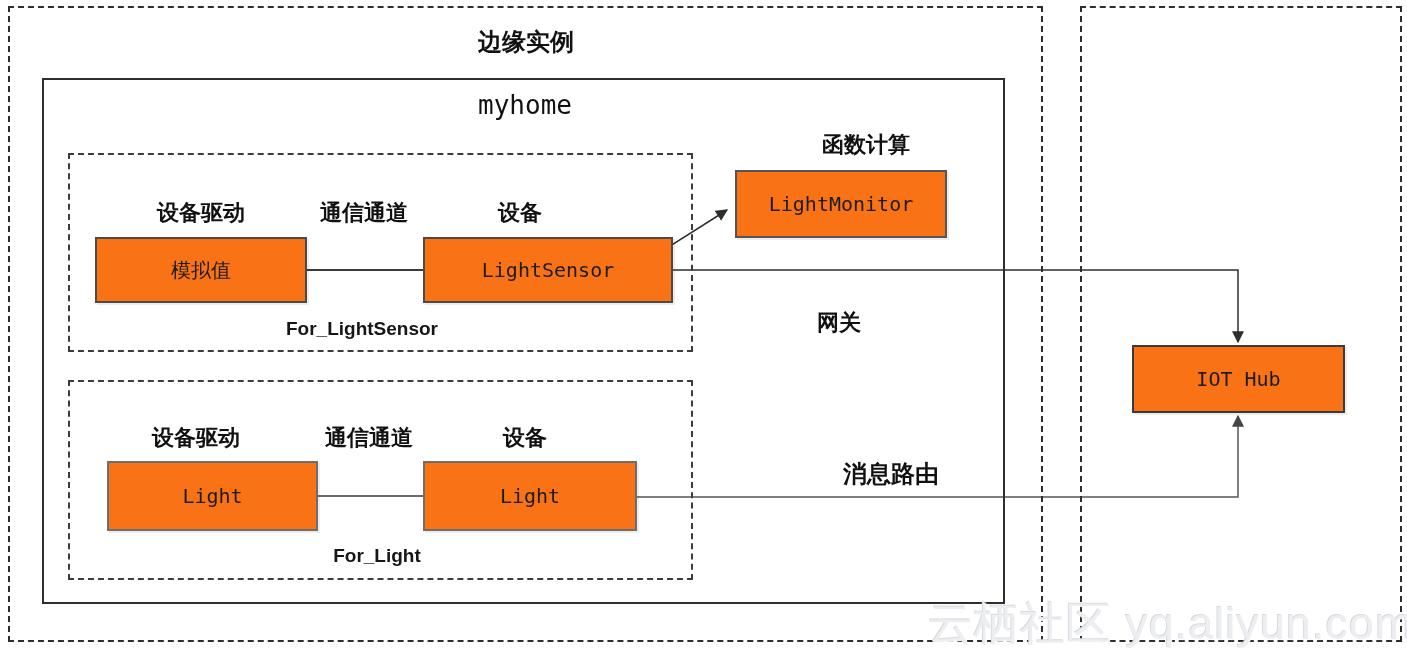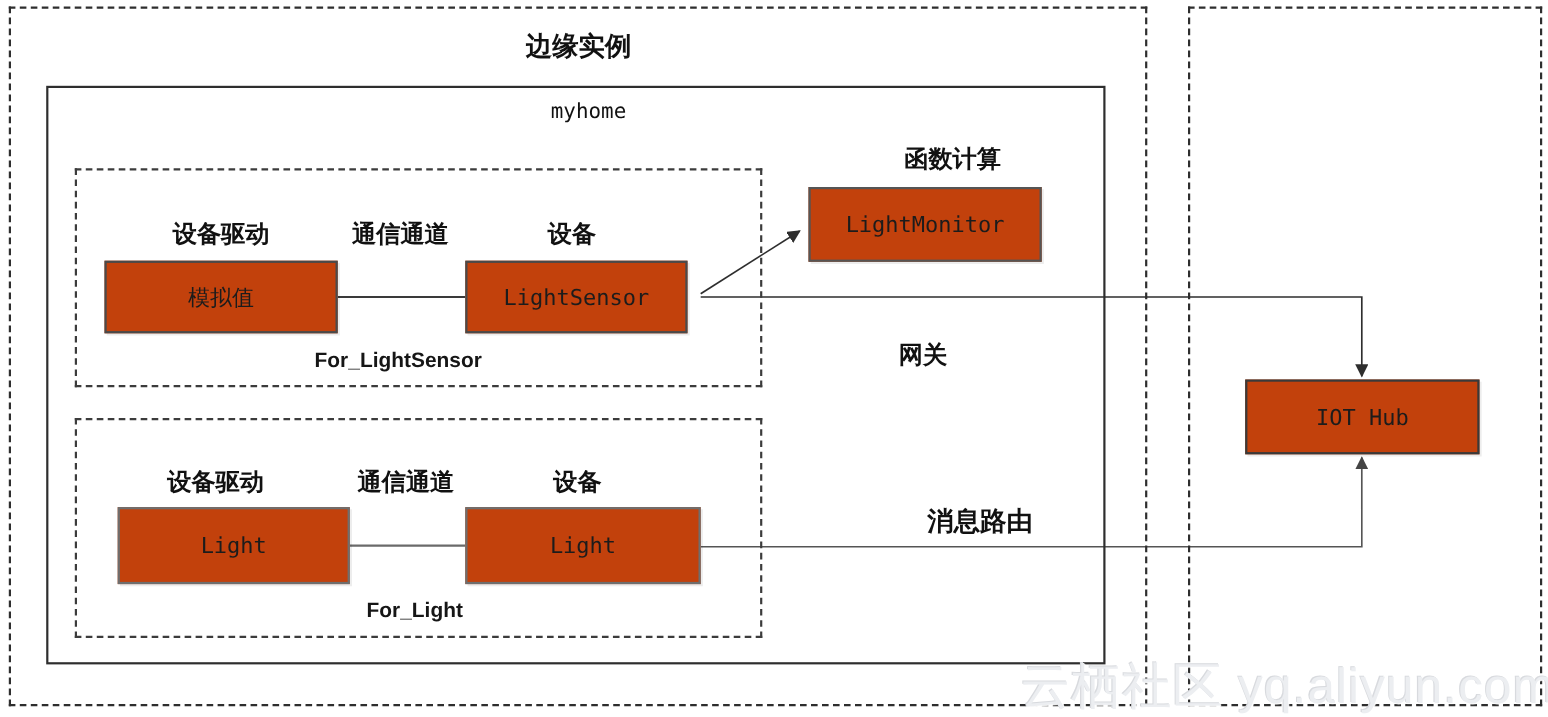--- a/index.html
+++ b/index.html
@@ -21,41 +21,41 @@
   .group-box   { border-color: #3c3c3c; }
   .group1      { left: 68px; top: 153px; width: 625px; height: 199px; }
   .group2      { left: 68px; top: 380px; width: 625px; height: 200px; }
 
   
   .node {
     position: absolute;
     display: flex; flex-direction: column;
     align-items: center; justify-content: center;
     border: 2px solid #4a4a4a;
-    background: #c2410c;
+    background: #f97316;
     font-family: "DejaVu Sans Mono", "Liberation Mono", monospace;
     font-size: 20px; color: #1c1c1c;
     line-height: 28px;
     box-shadow: 2px 2px 0 rgba(0,0,0,0.07);
     text-align: left;
   }
   .driver1 { left: 95px;  top: 237px; width: 212px; height: 66px; }
-  .device1 { left: 423px; top: 237px; width: 202px; height: 66px; }
+  .device1 { left: 423px; top: 237px; width: 250px; height: 66px; }
   .driver2 { left: 107px; top: 461px; width: 211px; height: 70px; border-color: #6e6e6e; }
   .device2 { left: 423px; top: 461px; width: 214px; height: 70px; border-color: #6e6e6e; }
   .func-node { left: 735px;  top: 170px; width: 212px; height: 68px; border-color: #555; }
   .gw-node   { left: 737px;  top: 345px; width: 211px; height: 69px; border-color: #555; }
   .hub-node  { left: 1132px; top: 345px; width: 213px; height: 68px; border-color: #3a3a3a; }
 
   
   .lbl { position: absolute; transform: translateX(-50%); white-space: nowrap; color: #111; text-align: right; }
   .zh-bold { font-family: "DejaVu Sans", sans-serif; font-weight: 700; }
   .title-edge   { left: 526px; top: 26px;  font-size: 24px; }
   .title-myhome { left: 525px; top: 90px;  font-family: "DejaVu Sans Mono", monospace;
-                  font-size: 19px; font-weight: 400; margin-left: 10px; }
+                  font-size: 26px; font-weight: 400; }
   .hdr { font-size: 22px; }
   .r1 { top: 198px; }
   .r2 { top: 423px; }
   .hdr-drv1 { left: 201px; }
   .hdr-chn1 { left: 364px; }
   .hdr-dev1 { left: 520px; }
   .hdr-drv2 { left: 196px; }
   .hdr-chn2 { left: 369px; }
   .hdr-dev2 { left: 525px; }
   .grp-name { font-family: Liberation Sans, sans-serif; font-weight: 600; font-size: 19px; color: #161616; }

